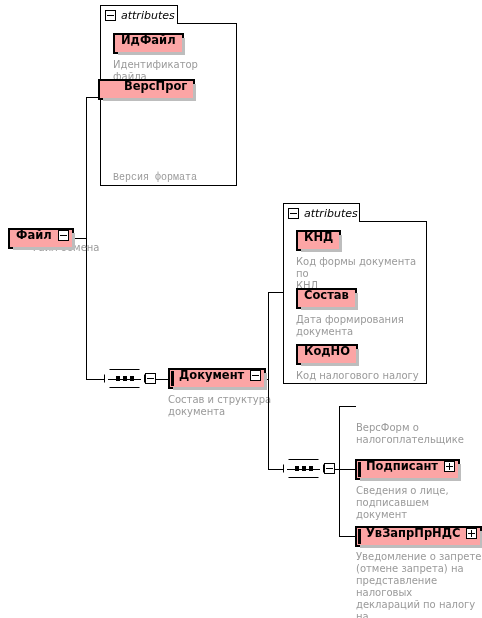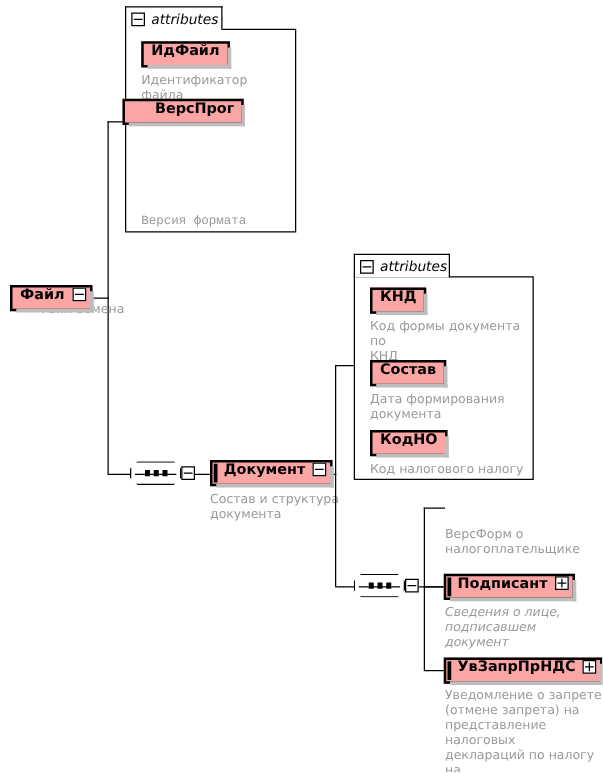--- a/index.html
+++ b/index.html
@@ -323,21 +323,21 @@
 
   <div class="anno" style="left:356px; top:422px; width:124px;">ВерсФорм о
 налогоплательщике</div>
 
   <div class="node required" style="left:355px; top:459px;">
     <span class="node-label">Подписант</span>
     <span class="pm plus"></span>
     <span class="shadow"></span>
     <span class="shadow-r"></span>
   </div>
-  <div class="anno" style="left:356px; top:485px; width:126px;font-style:italic;">Сведения о лице,
+  <div class="anno" style="left:356px; top:485px; width:126px;">Сведения о лице,
 подписавшем документ</div>
 
   <div class="node required" style="left:355px; top:526px;">
     <span class="node-label">УвЗапрПрНДС</span>
     <span class="pm plus"></span>
     <span class="shadow"></span>
     <span class="shadow-r"></span>
   </div>
   <div class="anno" style="left:356px; top:551px; width:128px;">Уведомление о запрете
 (отмене запрета) на

